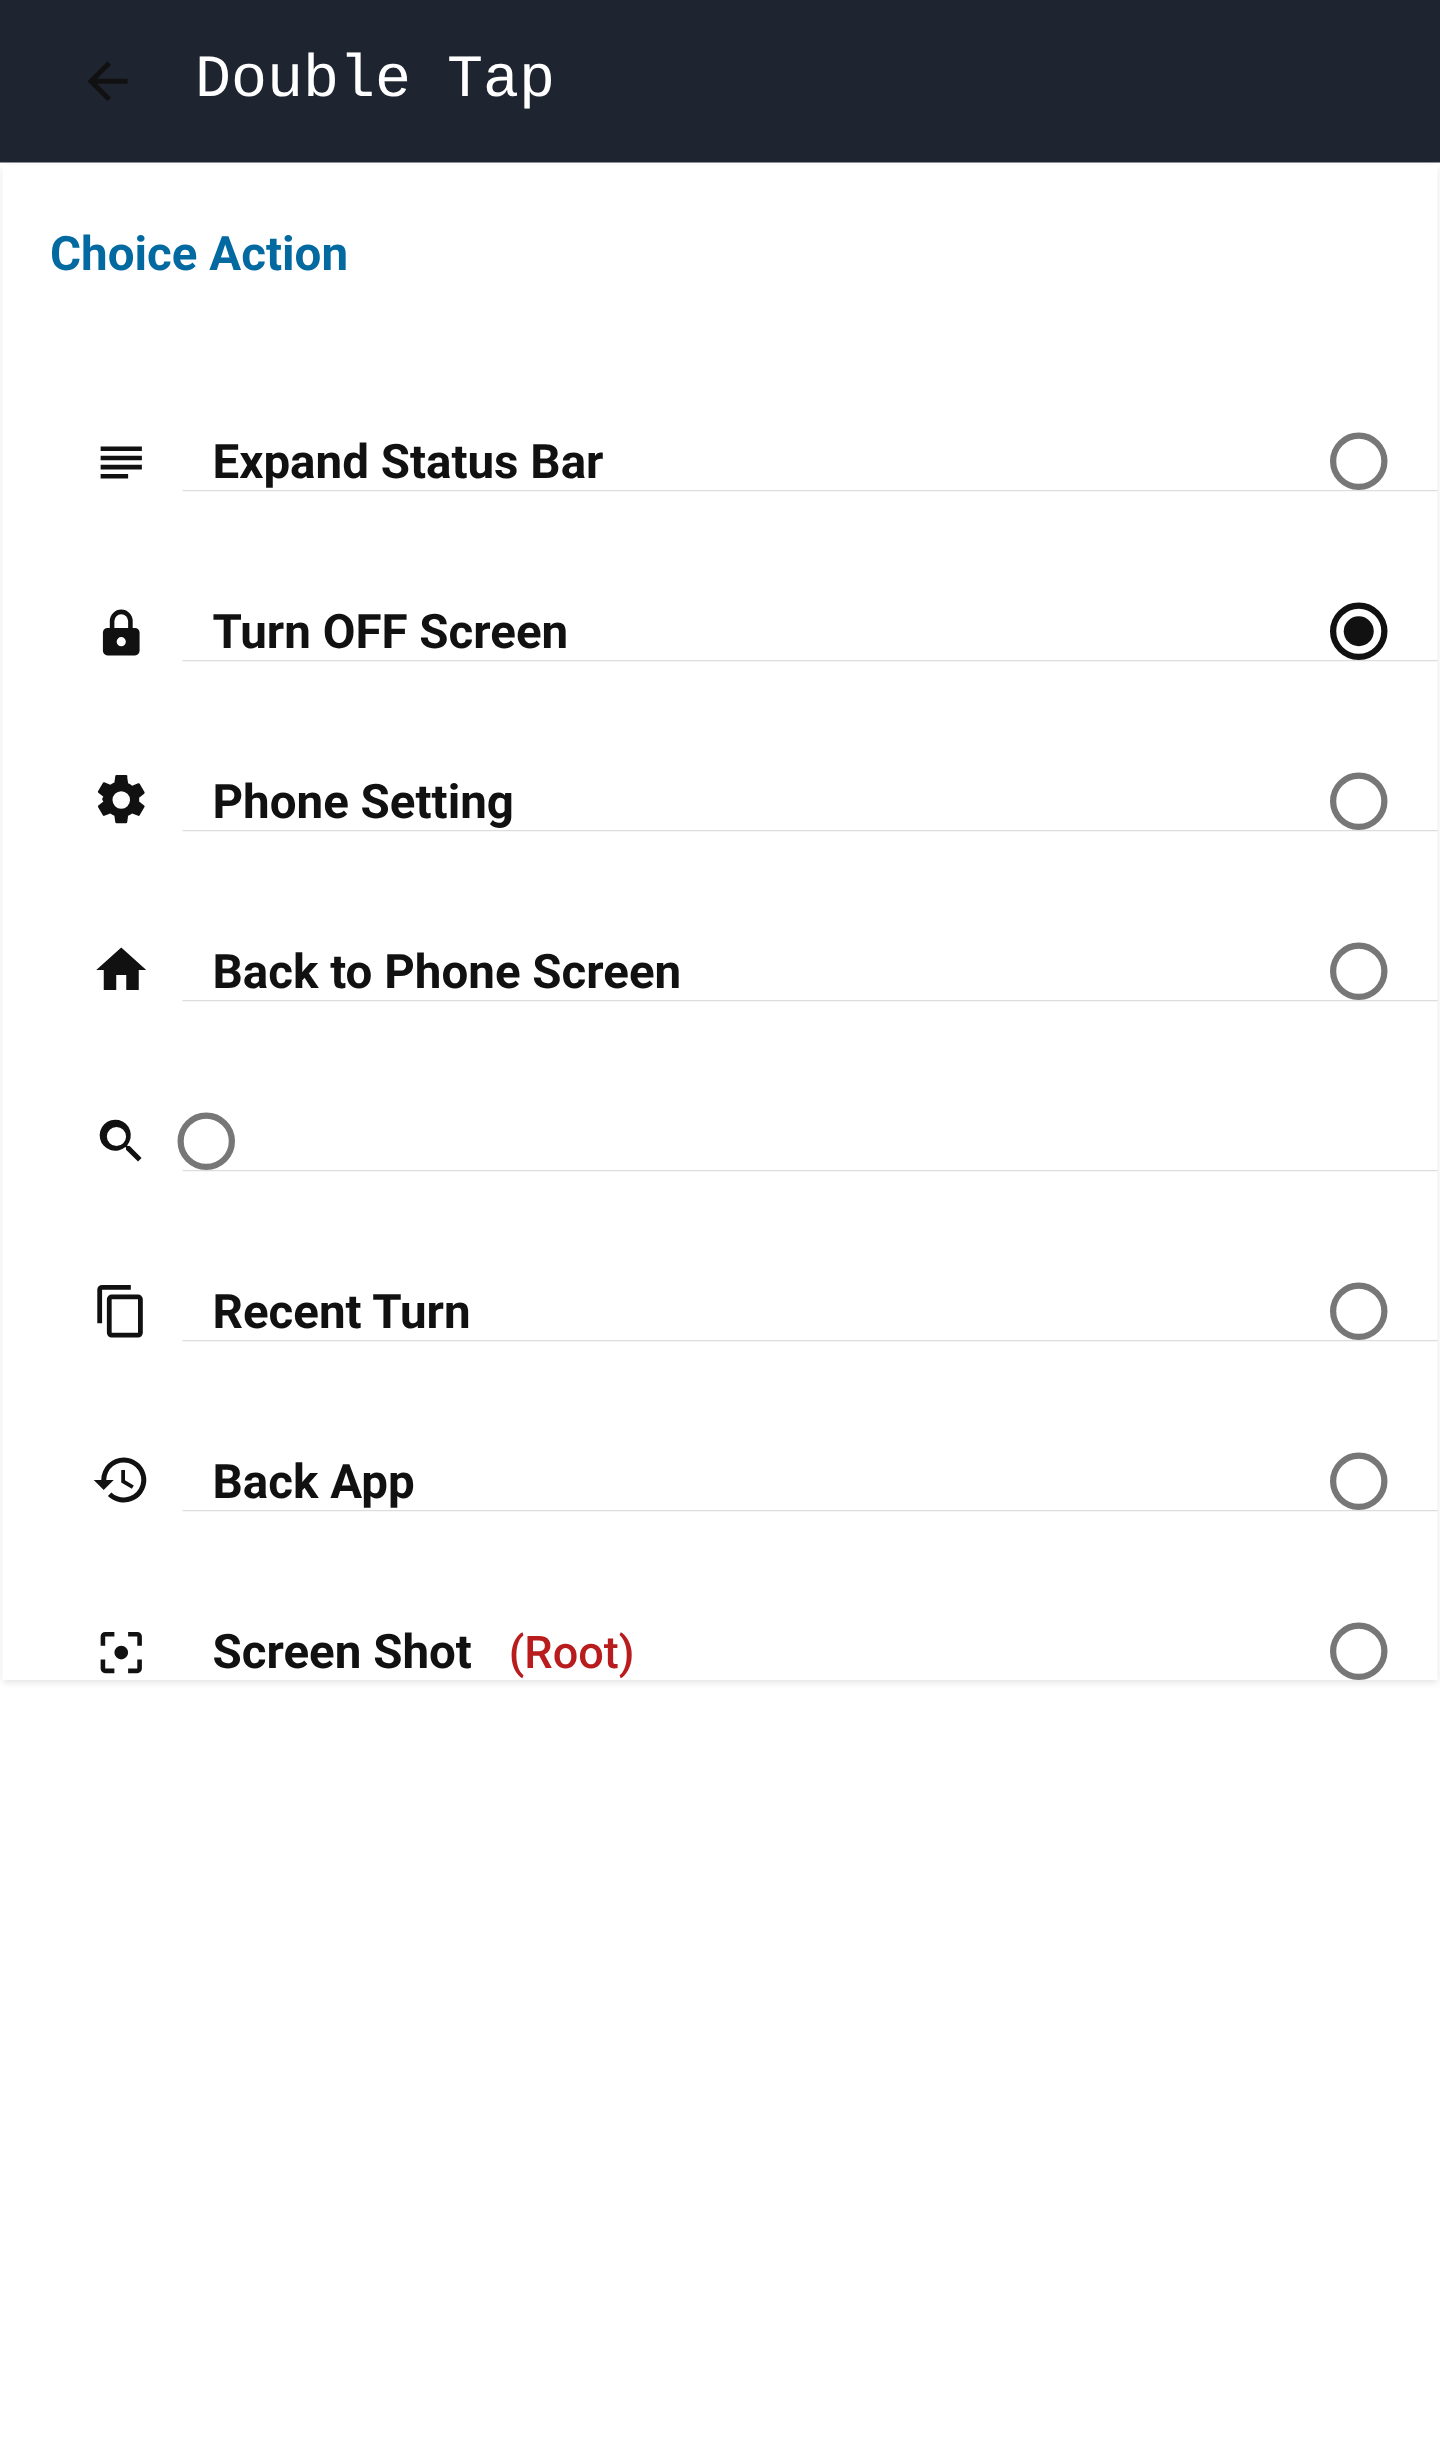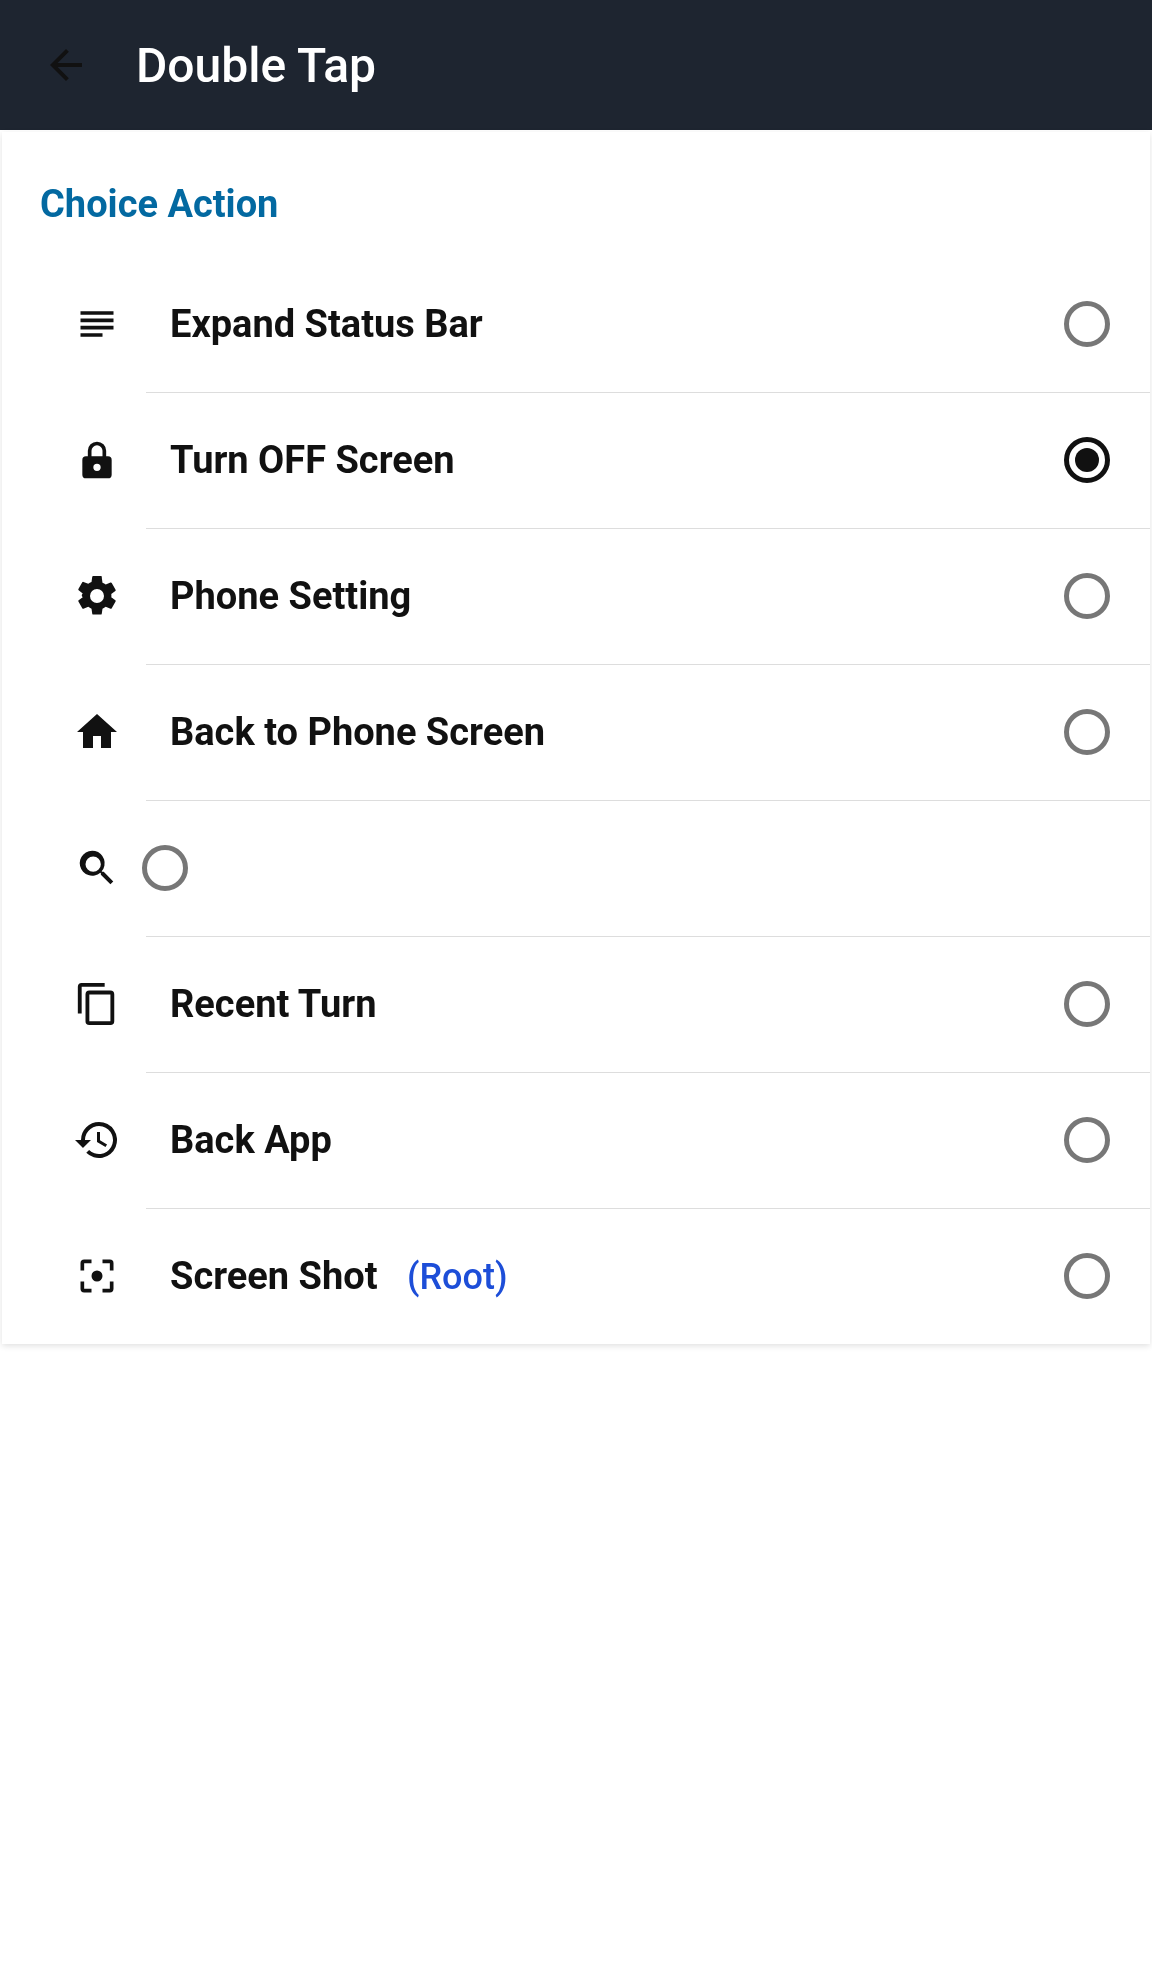--- a/index.html
+++ b/index.html
@@ -8,22 +8,23 @@
     height: 1967px;
     font-family: Roboto, -apple-system, Arial, sans-serif;
     background: #fff;
     overflow: hidden;
   }
   .header {
     background: #1e2530;
     height: 130px;
     display: flex;
     align-items: center;
-    padding-left: 36px;
+    padding-left: 56px;
     color: #fff;
+    font-family: Liberation Mono, monospace;
   }
   .back-btn {
     display: flex;
     align-items: center;
     justify-content: center;
     width: 60px;
     height: 60px;
     margin-right: 40px;
     cursor: pointer;
   }
@@ -39,21 +40,21 @@
     margin: 2px;
   }
   .section-title {
     font-size: 38px;
     font-weight: 700;
     color: #0369a1;
     padding: 0 0 30px 38px;
   }
   .item {
     display: flex;
-    align-items: center;
+    align-items: flex-end;
     height: 136px;
     padding: 0 40px 0 50px;
     position: relative;
     cursor: pointer;
   }
   .item + .item::before {
     content: "";
     position: absolute;
     top: 0;
     left: 144px;
@@ -71,21 +72,21 @@
   .item-label {
     flex: 1;
     font-size: 38px;
     font-weight: 700;
     color: #111;
     padding-left: 28px;
   }
   .item-note {
     font-size: 36px;
     font-weight: 500;
-    color: #1d4ed8;
+    color: #b91c1c;
     margin-left: 20px;
     margin-top: 43px;
   }
   .radio {
     width: 46px;
     height: 46px;
     border: 5px solid #777;
     border-radius: 50%;
     display: flex;
     align-items: center;

